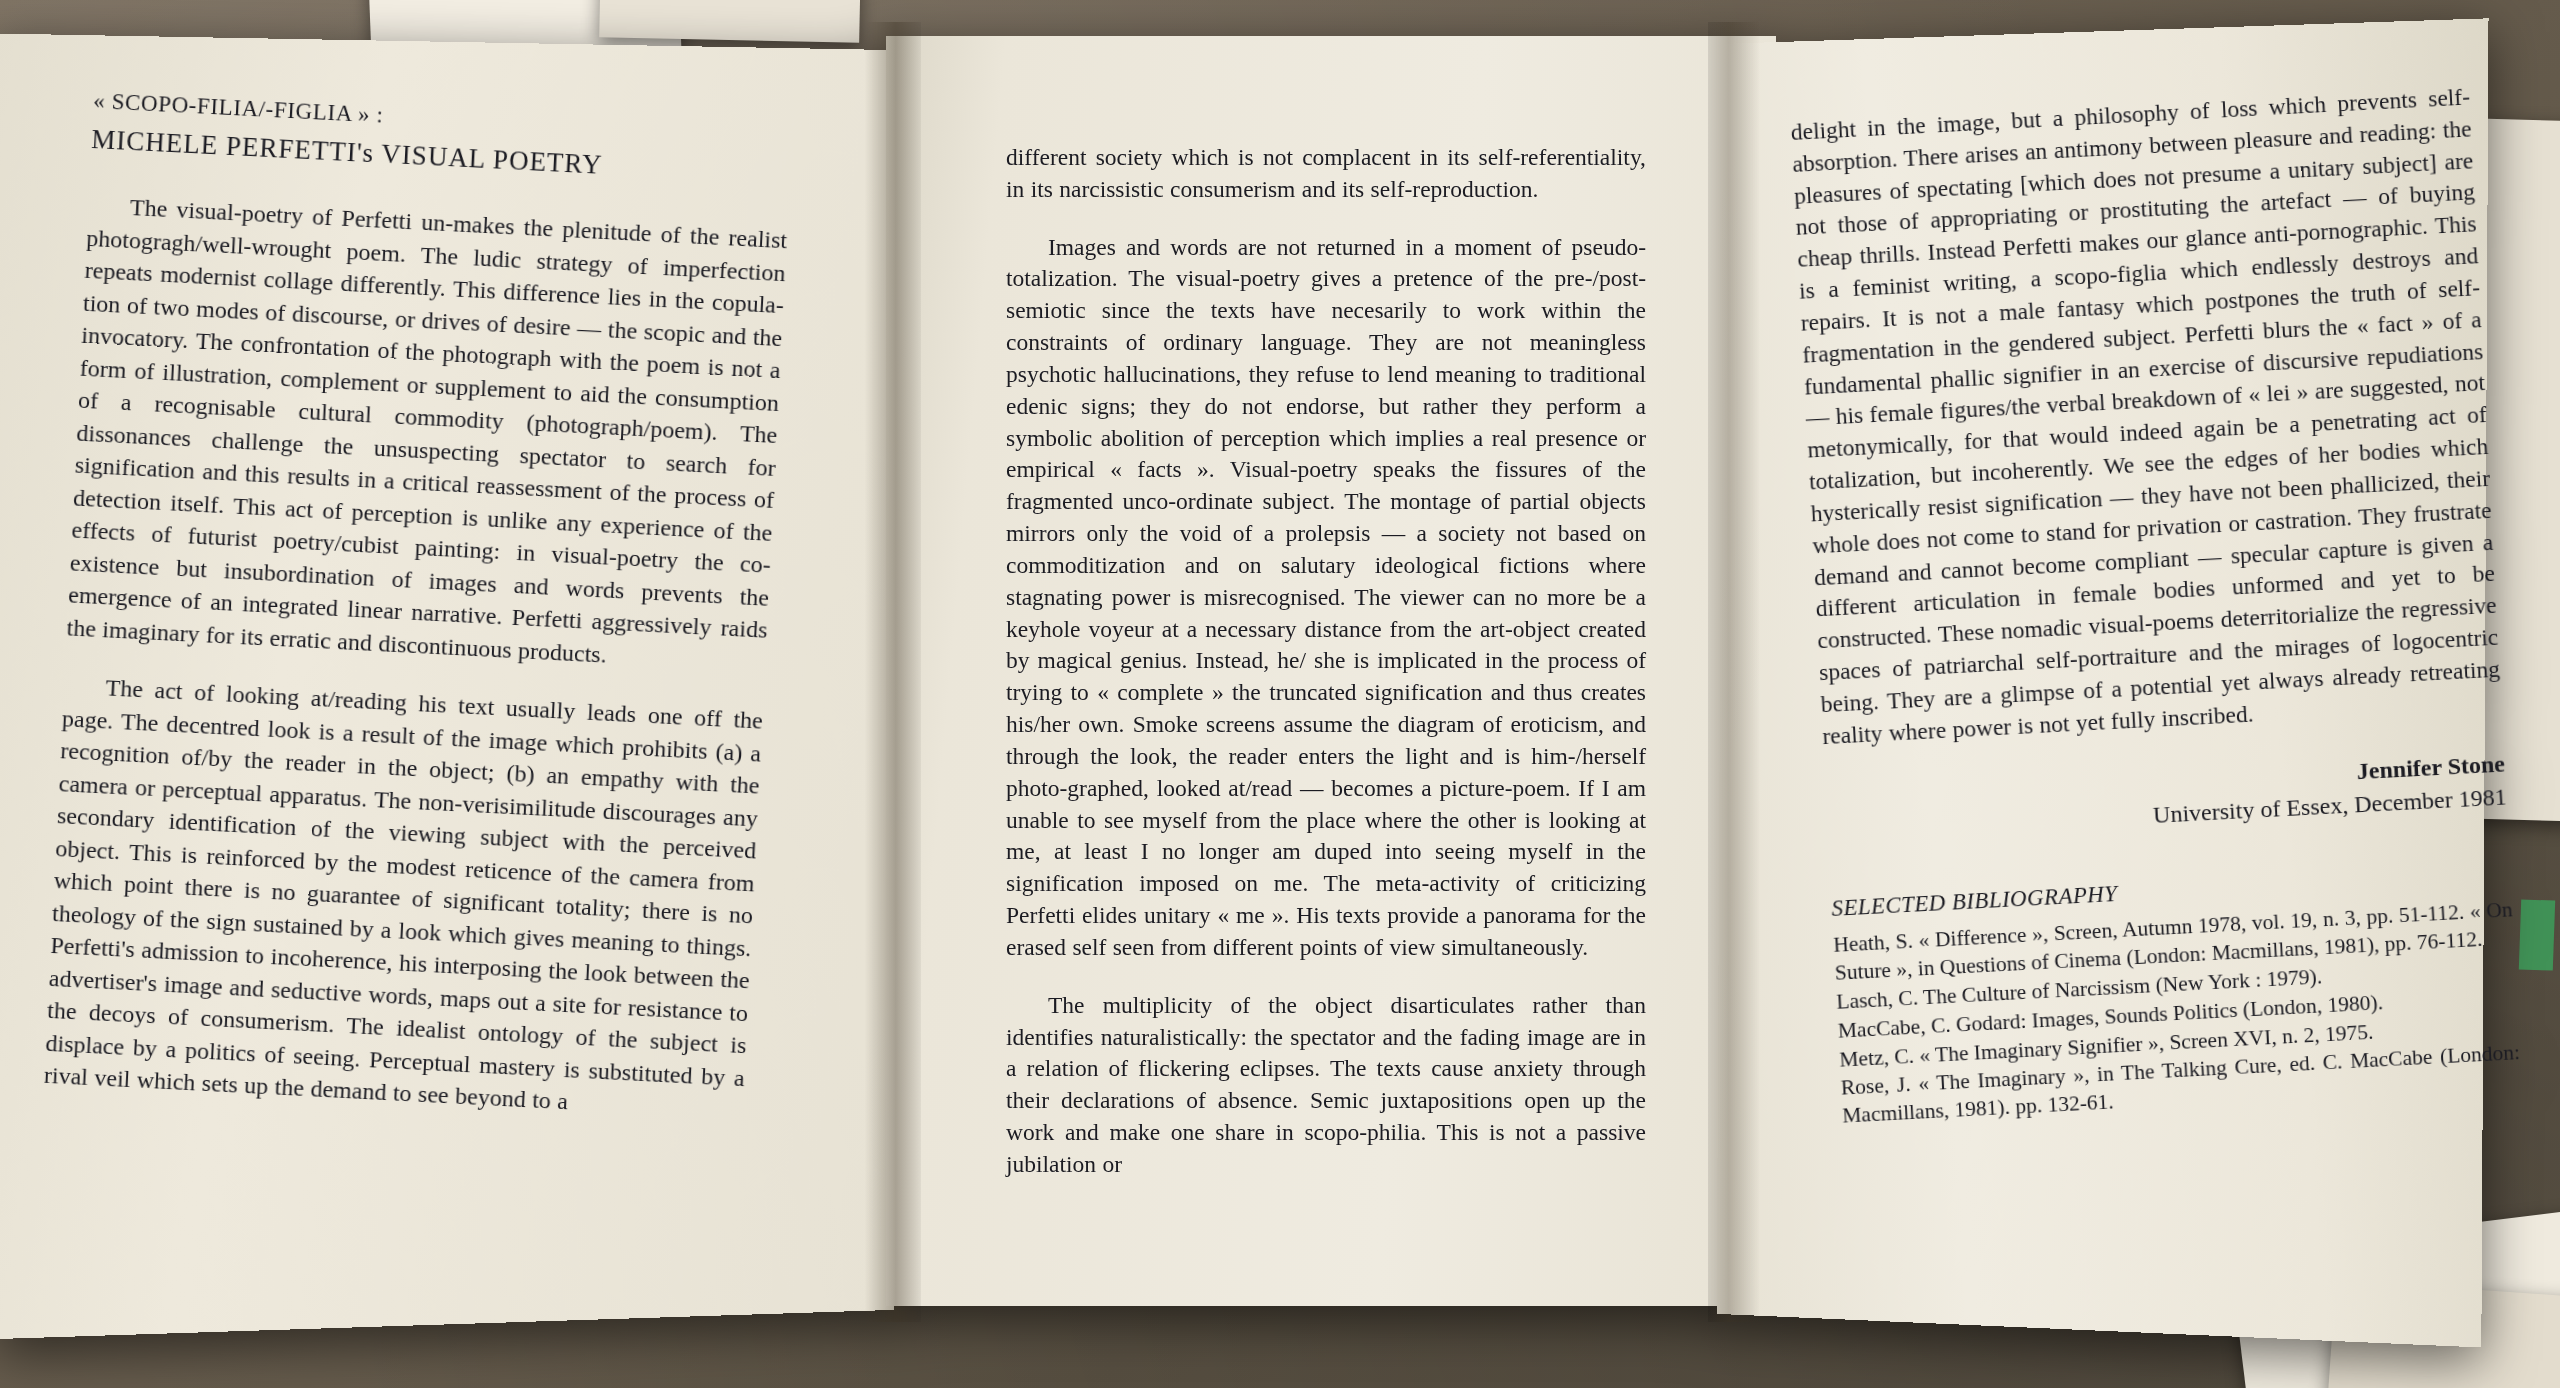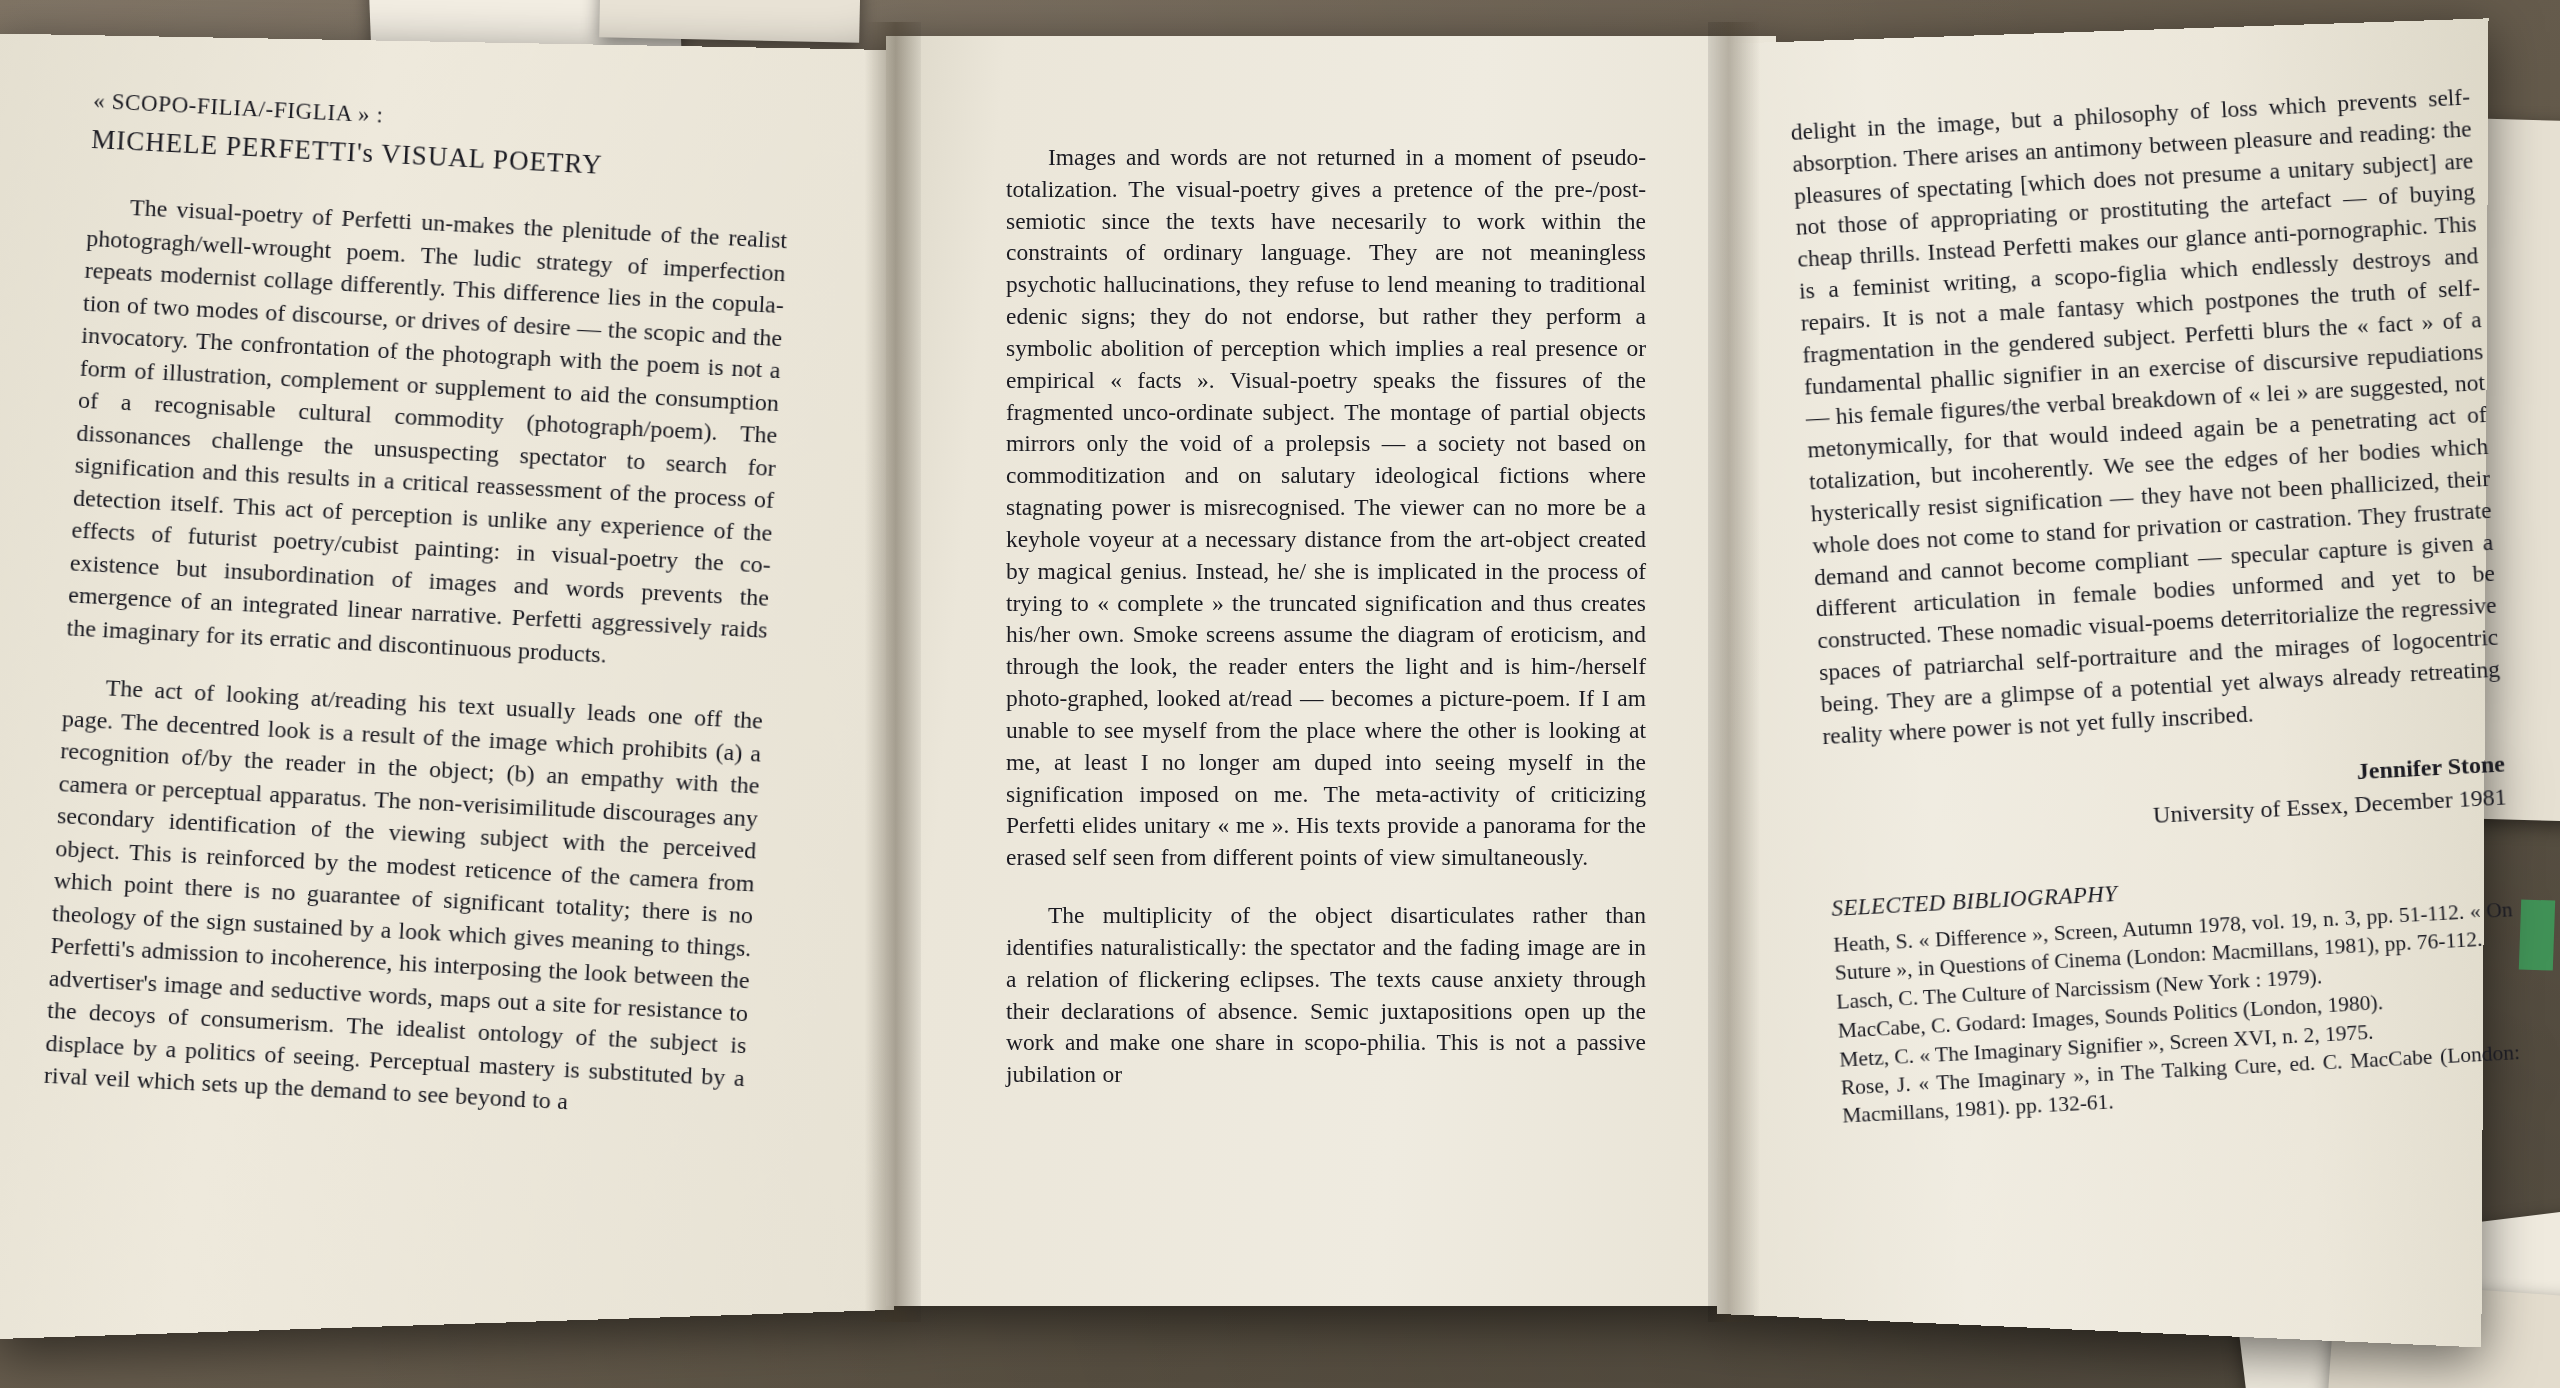--- a/index.html
+++ b/index.html
@@ -235,20 +235,21 @@
     <div class="gutter" id="gutter-right"></div>
 
     <div class="col-inner" id="left-text">
       <div class="title-line1">« SCOPO-FILIA/-FIGLIA » :</div>
       <div class="title-line2">MICHELE  PERFETTI's  VISUAL  POETRY</div>
       <p class="body">The visual-poetry of Perfetti un-makes the plenitude of the realist photogragh/well-wrought poem. The ludic strategy of imperfection repeats modernist collage differently. This difference lies in the copula-tion of two modes of discourse, or drives of desire — the scopic and the invocatory. The confrontation of the photograph with the poem is not a form of illustration, complement or supplement to aid the consumption of a recognisable cultural commodity (photograph/poem). The dissonances challenge the unsuspecting spectator to search for signification and this results in a critical reassessment of the process of detection itself. This act of perception is unlike any experience of the effects of futurist poetry/cubist painting: in visual-poetry the co-existence but insubordination of images and words prevents the emergence of an integrated linear narrative. Perfetti aggressively raids the imaginary for its erratic and discontinuous products.</p>
       <p class="body">The act of looking at/reading his text usually leads one off the page. The decentred look is a result of the image which prohibits (a) a recognition of/by the reader in the object; (b) an empathy with the camera or perceptual apparatus. The non-verisimilitude discourages any secondary identification of the viewing subject with the perceived object. This is reinforced by the modest reticence of the camera from which point there is no guarantee of significant totality; there is no theology of the sign sustained by a look which gives meaning to things. Perfetti's admission to incoherence, his interposing the look between the advertiser's image and seductive words, maps out a site for resistance to the decoys of consumerism. The idealist ontology of the subject is displace by a politics of seeing. Perceptual mastery is substituted by a rival veil which sets up the demand to see beyond to a</p>
     </div>
 
     <div class="col-inner" id="mid-text">
+      <p class="body no-indent">different society which is not complacent in its self-referentiality, in its narcissistic consumerism and its self-reproduction.</p>
       <p class="body">Images and words are not returned in a moment of pseudo-totalization. The visual-poetry gives a pretence of the pre-/post-semiotic since the texts have necesarily to work within the constraints of ordinary language. They are not meaningless psychotic hallucinations, they refuse to lend meaning to traditional edenic signs; they do not endorse, but rather they perform a symbolic abolition of perception which implies a real presence or empirical « facts ». Visual-poetry speaks the fissures of the fragmented unco-ordinate subject. The montage of partial objects mirrors only the void of a prolepsis — a society not based on commoditization and on salutary ideological fictions where stagnating power is misrecognised. The viewer can no more be a keyhole voyeur at a necessary distance from the art-object created by magical genius. Instead, he/ she is implicated in the process of trying to « complete » the truncated signification and thus creates his/her own. Smoke screens assume the diagram of eroticism, and through the look, the reader enters the light and is him-/herself photo-graphed, looked at/read — becomes a picture-poem. If I am unable to see myself from the place where the other is looking at me, at least I no longer am duped into seeing myself in the signification imposed on me. The meta-activity of criticizing Perfetti elides unitary « me ». His texts provide a panorama for the erased self seen from different points of view simultaneously.</p>
       <p class="body">The multiplicity of the object disarticulates rather than identifies naturalistically: the spectator and the fading image are in a relation of flickering eclipses. The texts cause anxiety through their declarations of absence. Semic juxtapositions open up the work and make one share in scopo-philia. This is not a passive jubilation or</p>
     </div>
 
     <div class="col-inner" id="right-text">
       <p class="body no-indent">delight in the image, but a philosophy of loss which prevents self-absorption. There arises an antimony between pleasure and reading: the pleasures of spectating [which does not presume a unitary subject] are not those of appropriating or prostituting the artefact — of buying cheap thrills. Instead Perfetti makes our glance anti-pornographic. This is a feminist writing, a scopo-figlia which endlessly destroys and repairs. It is not a male fantasy which postpones the truth of self-fragmentation in the gendered subject. Perfetti blurs the « fact » of a fundamental phallic signifier in an exercise of discursive repudiations — his female figures/the verbal breakdown of « lei » are suggested, not metonymically, for that would indeed again be a penetrating act of totalization, but incoherently. We see the edges of her bodies which hysterically resist signification — they have not been phallicized, their whole does not come to stand for privation or castration. They frustrate demand and cannot become compliant — specular capture is given a different articulation in female bodies unformed and yet to be constructed. These nomadic visual-poems deterritorialize the regressive spaces of patriarchal self-portraiture and the mirages of logocentric being. They are a glimpse of a potential yet always already retreating reality where power is not yet fully inscribed.</p>
 
       <div class="signature">
         <span class="name">Jennifer Stone</span>
         <span class="affil">University of Essex, December 1981</span>

